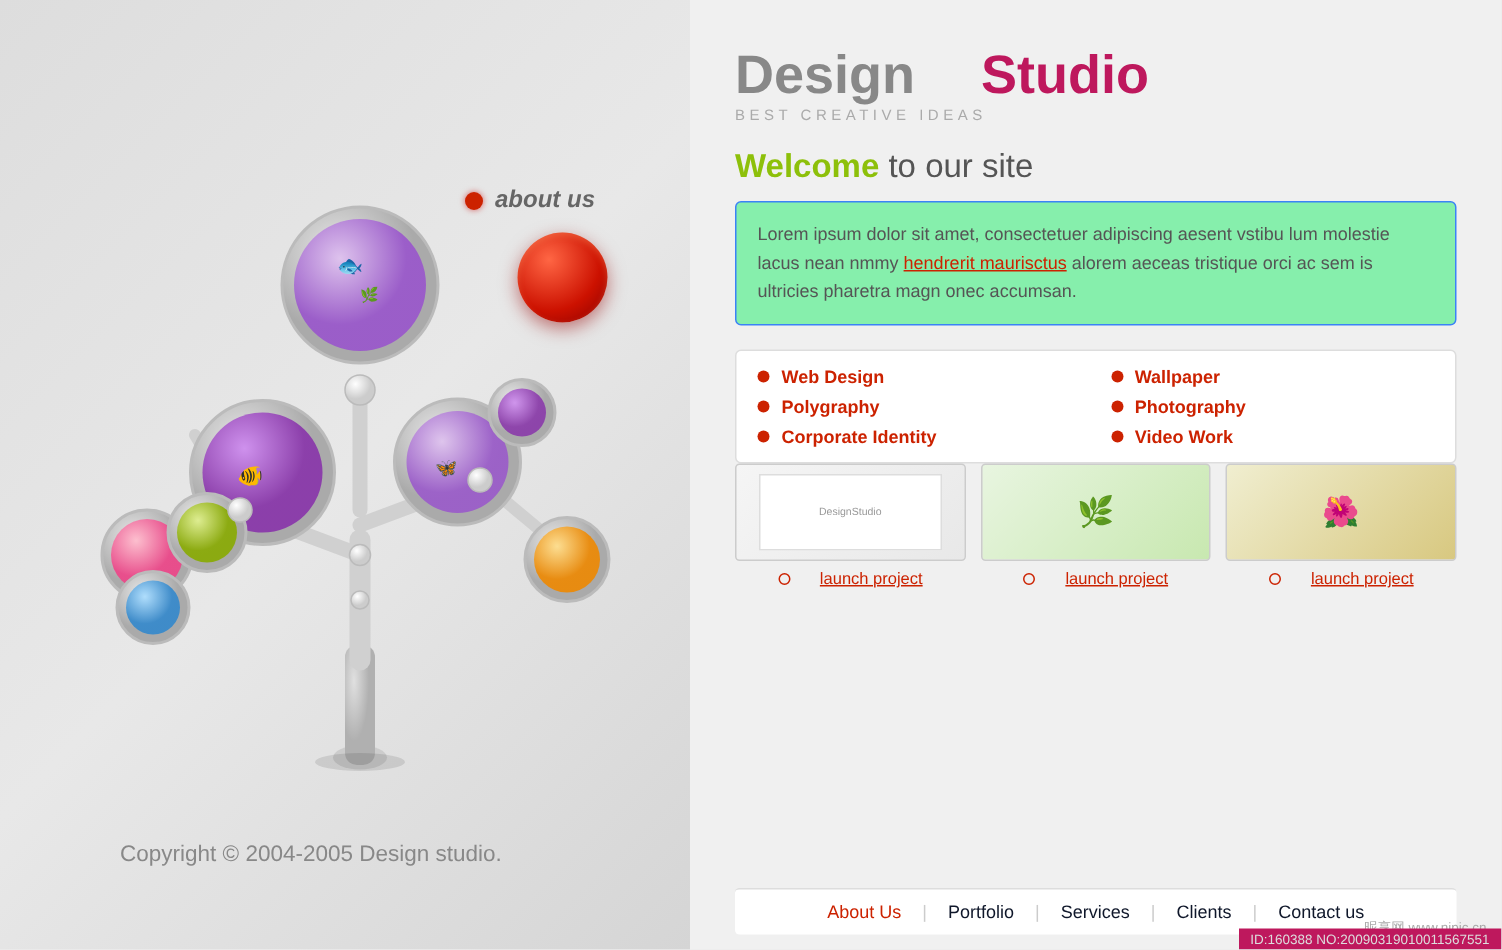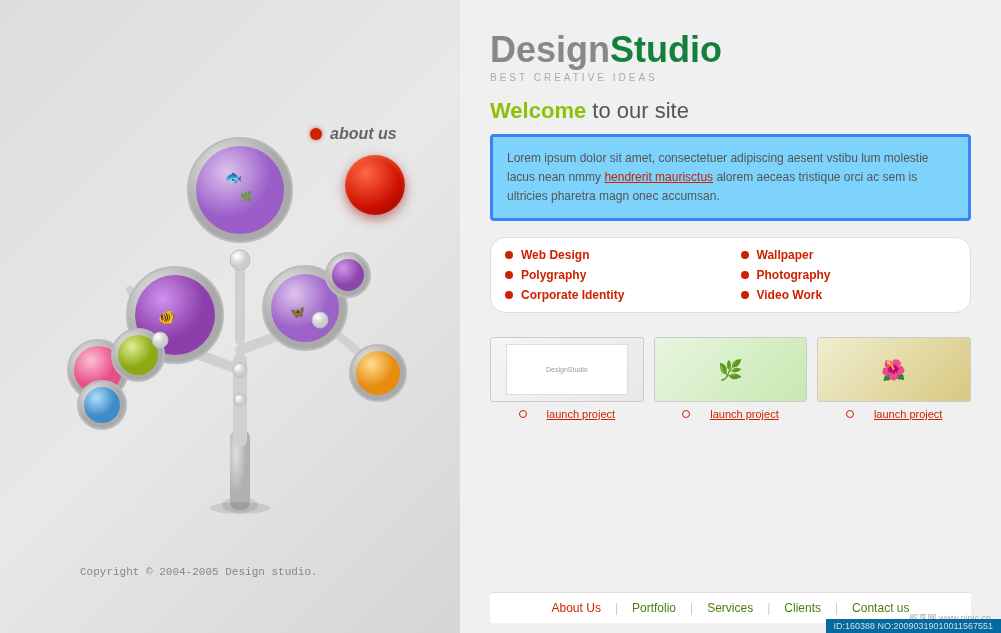--- a/index.html
+++ b/index.html
@@ -72,22 +72,21 @@
       border-radius: 50%;
       box-shadow: 0 4px 12px rgba(150,0,0,0.5), inset 0 2px 4px rgba(255,150,100,0.4);
       z-index: 10;
     }
 
     .copyright {
       position: absolute;
       bottom: 55px;
       left: 80px;
       color: #888;
-      font-size: 11px;
-      font-family: Liberation Mono, monospace;
+      font-size: 15px;
     }
 
     
     .right-panel {
       width: 541px;
       height: 100%;
       background: #f0f0f0;
       padding: 30px 30px 10px 30px;
       display: flex;
       flex-direction: column;
@@ -98,21 +97,22 @@
     }
     .logo-title {
       font-size: 36px;
       font-weight: bold;
       line-height: 1.1;
     }
     .logo-design {
       color: #888;
     }
     .logo-studio {
-      color: #15803d;
+      color: #be185d;
+      margin-left: 44px;
     }
     .logo-tagline {
       font-size: 10px;
       letter-spacing: 3px;
       color: #aaa;
       margin-top: 2px;
     }
 
     .welcome-heading {
       font-size: 22px;
@@ -121,22 +121,22 @@
     .welcome-highlight {
       color: #8dc00a;
       font-weight: bold;
     }
     .welcome-rest {
       color: #555;
       font-weight: normal;
     }
 
     .intro-box {
-      background: #7dd3fc;
-      border: 3px solid #3b82f6;
+      background: #86efac;
+      border: 1px solid #3b82f6;
       border-radius: 4px;
       padding: 12px 14px;
       font-size: 12px;
       color: #555;
       line-height: 1.6;
       margin-bottom: 16px;
     }
     .intro-link {
       color: #cc2200;
       text-decoration: underline;
@@ -150,23 +150,23 @@
       color: #8dc00a;
       font-weight: bold;
     }
     .services-rest {
       color: #555;
     }
 
     .services-grid-box {
       background: white;
       border: 1px solid #ddd;
-      border-radius: 15px;
+      border-radius: 4px;
       padding: 10px 14px;
-      margin-bottom: 24px;
+      margin-bottom: 0;
     }
     .services-grid {
       display: grid;
       grid-template-columns: 1fr 1fr;
       gap: 6px 20px;
     }
     .service-item {
       display: flex;
       align-items: center;
       gap: 8px;
@@ -274,21 +274,21 @@
       display: flex;
       align-items: center;
       justify-content: center;
       gap: 14px;
       margin-top: auto;
       border-radius: 3px;
     }
     .footer-nav-link {
       font-size: 12px;
       text-decoration: none;
-      color: #4d7c0f;
+      color: #0f172a;
     }
     .footer-nav-link.active {
       color: #cc2200;
     }
     .footer-nav-sep {
       color: #ccc;
       font-size: 12px;
     }
 
     
@@ -298,21 +298,21 @@
       right: 10px;
       font-size: 9px;
       color: #aaa;
     }
 
     
     .id-bar {
       position: absolute;
       bottom: 0;
       right: 0;
-      background: #0369a1;
+      background: #be185d;
       color: #ddd;
       font-size: 9px;
       padding: 2px 8px;
     }
 
     
     .tree-svg {
       width: 100%;
       height: 100%;
     }

